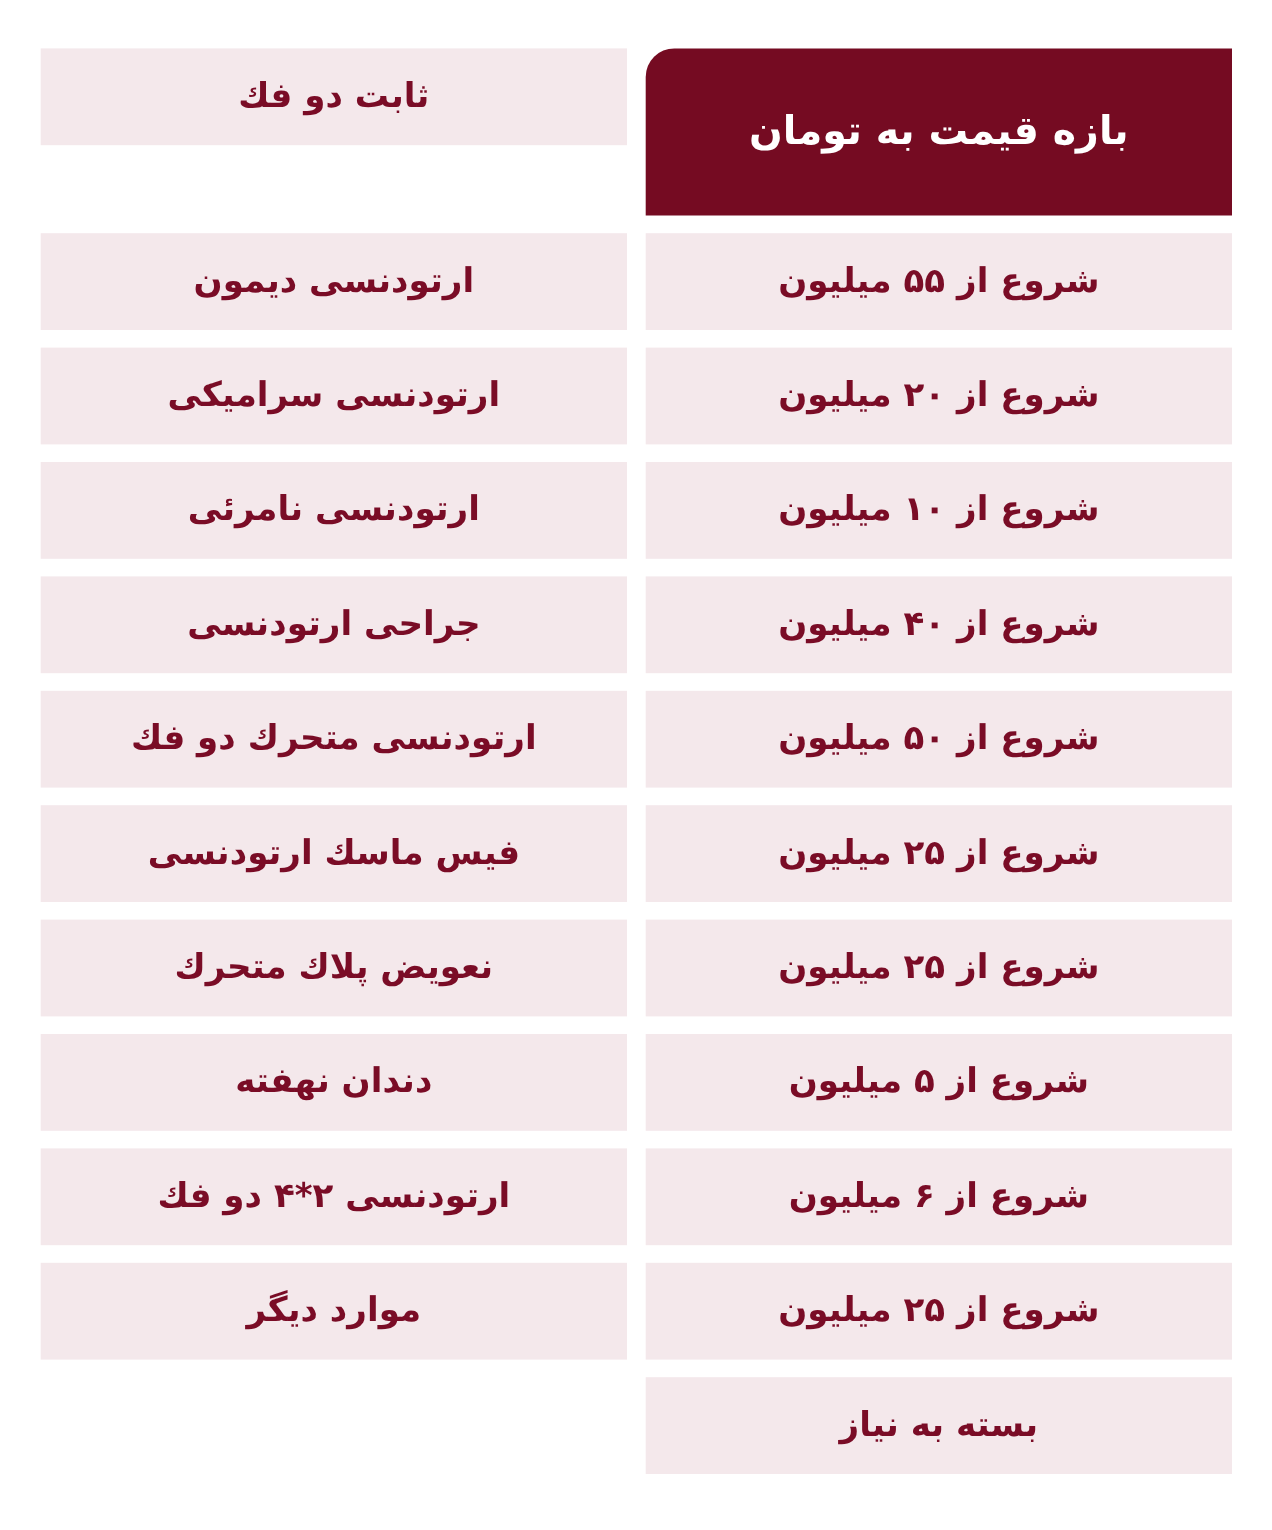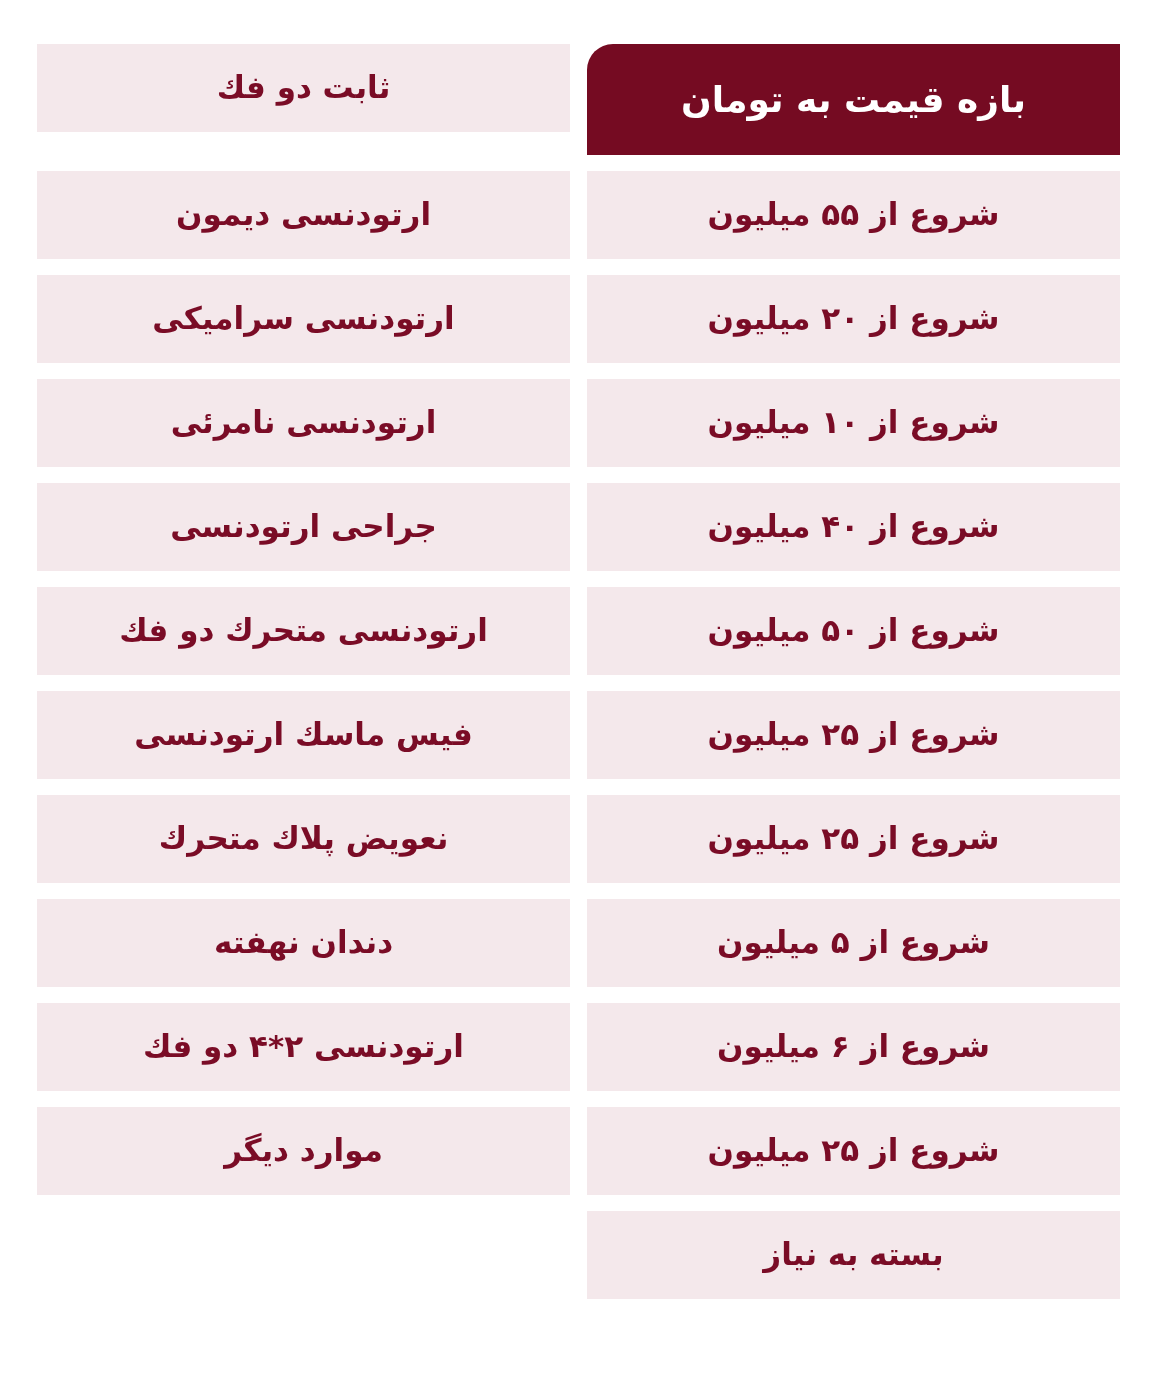--- a/index.html
+++ b/index.html
@@ -28,21 +28,21 @@
   }
   .cell {
     display: flex;
     align-items: center;
     justify-content: center;
     text-align: center;
     box-sizing: border-box;
     padding: 0 18px;
   }
   .cell.header {
-    height: 111px;
+    height: 152px;
     background: #750b22;
     color: #ffffff;
     font-size: 36px;
     font-weight: bold;
     line-height: 1.1;
   }
   .cell.header.type-col  { border-top-right-radius: 26px; } 
   .cell.header.price-col { border-top-left-radius: 26px; }  
   .cell.row {
     height: 88px;

